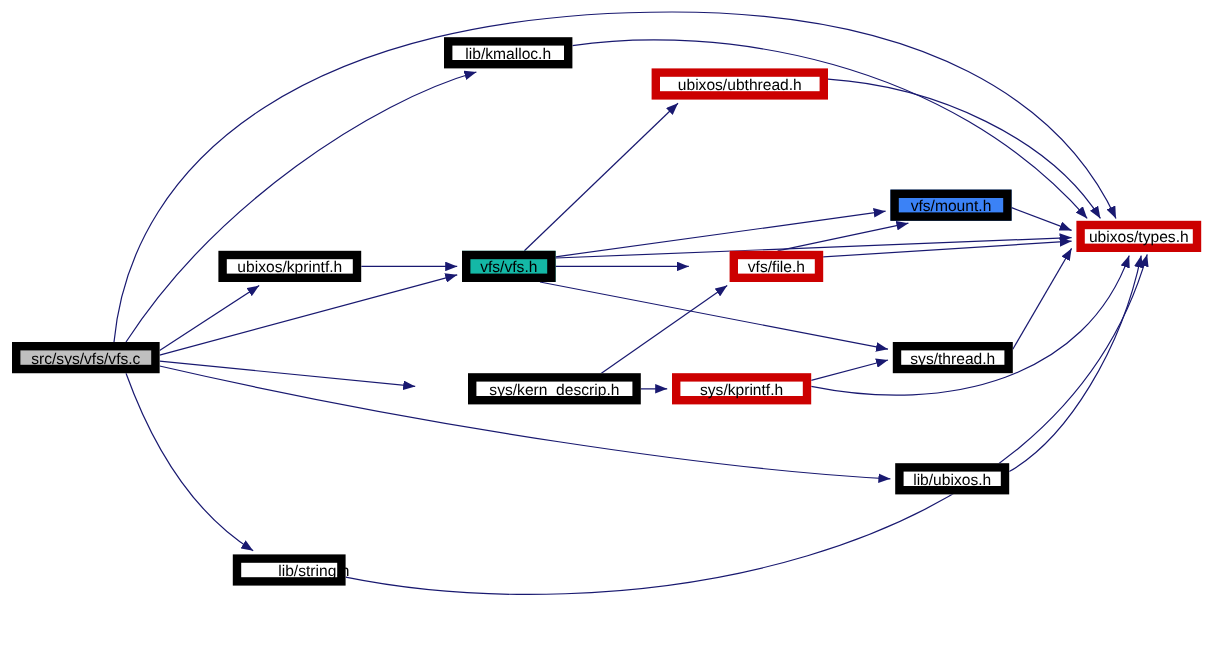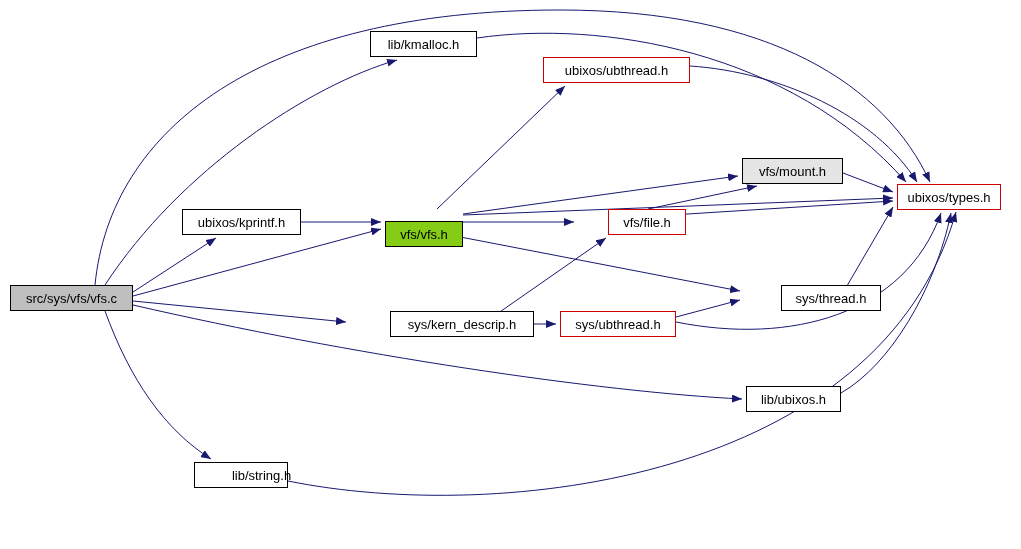--- a/index.html
+++ b/index.html
@@ -9,21 +9,21 @@
     background:#ffffff;
     font-family:"Liberation Sans",sans-serif;
     overflow:hidden;
   }
   .edges-layer{position:absolute;left:0;top:0;width:1021px;height:549px;}
   .edge{fill:none;stroke-width:1;}
   .node{
     position:absolute;
     box-sizing:border-box;
     display:flex;align-items:center;justify-content:center;
-    border:1px solid #be185d;
+    border:7px solid #be185d;
     background:#ffffff;
     color:#000000;
     font-size:13px;
     white-space:nowrap;
     cursor:pointer;
   }
 </style>
 </head>
 <body>
 
@@ -57,24 +57,24 @@
       <path d="M676,322 C790,345 905,315 941,213" class="edge" stroke="#191970" marker-end="url(#arrow)"></path>
       <path d="M843,173 L893,192" class="edge" stroke="#191970" marker-end="url(#arrow)"></path>
       <path d="M844,291 L893,207" class="edge" stroke="#191970" marker-end="url(#arrow)"></path>
       <path d="M841,393 C890,365 935,290 951,213" class="edge" stroke="#191970" marker-end="url(#arrow)"></path>
       <path d="M288,481 C500,524 880,480 956,212" class="edge" stroke="#191970" marker-end="url(#arrow)"></path>
     </svg>
   <div id="nodes">
       <div class="node" style="left: 10px; top: 285px; width: 123px; height: 26px; border-color: rgb(0, 0, 0); background: rgb(191, 191, 191);">src/sys/vfs/vfs.c</div>
       <div class="node" style="left: 370px; top: 31px; width: 107px; height: 26px; border-color: rgb(0, 0, 0); background: rgb(255, 255, 255);">lib/kmalloc.h</div>
       <div class="node" style="left: 543px; top: 57px; width: 147px; height: 26px; border-color: rgb(204, 0, 0); background: rgb(255, 255, 255);">ubixos/ubthread.h</div>
-      <div class="node" style="left: 742px; top: 158px; width: 101px; height: 26px; border-color: rgb(0, 0, 0); background: #e5e5e5;">vfs/mount.h</div>
+      <div class="node" style="left: 742px; top: 158px; width: 101px; height: 26px; border-color: rgb(0, 0, 0); background: #3b82f6;">vfs/mount.h</div>
       <div class="node" style="left: 897px; top: 184px; width: 104px; height: 26px; border-color: rgb(204, 0, 0); background: rgb(255, 255, 255);">ubixos/types.h</div>
       <div class="node" style="left: 182px; top: 209px; width: 119px; height: 26px; border-color: rgb(0, 0, 0); background: rgb(255, 255, 255);">ubixos/kprintf.h</div>
-      <div class="node" style="left: 385px; top: 209px; width: 78px; height: 26px; border-color: rgb(0, 0, 0); background: #84cc16; margin-top: 12px;">vfs/vfs.h</div>
+      <div class="node" style="left: 385px; top: 209px; width: 78px; height: 26px; border-color: rgb(0, 0, 0); background: #14b8a6;">vfs/vfs.h</div>
       <div class="node" style="left: 608px; top: 209px; width: 78px; height: 26px; border-color: rgb(204, 0, 0); background: rgb(255, 255, 255);">vfs/file.h</div>
-      <div class="node" style="left: 744px; top: 285px; width: 100px; height: 26px; border-color: rgb(0, 0, 0); background: rgb(255, 255, 255); margin-left: 37px;">sys/thread.h</div>
+      <div class="node" style="left: 744px; top: 285px; width: 100px; height: 26px; border-color: rgb(0, 0, 0); background: rgb(255, 255, 255);">sys/thread.h</div>
       <div class="node" style="left: 350px; top: 311px; width: 144px; height: 26px; border-color: rgb(0, 0, 0); background: rgb(255, 255, 255); margin-left: 40px;">sys/kern_descrip.h</div>
-      <div class="node" style="left: 560px; top: 311px; width: 116px; height: 26px; border-color: rgb(204, 0, 0); background: rgb(255, 255, 255);">sys/ubthread.h</div>
+      <div class="node" style="left: 560px; top: 311px; width: 116px; height: 26px; border-color: rgb(204, 0, 0); background: rgb(255, 255, 255);">sys/kprintf.h</div>
       <div class="node" style="left: 746px; top: 386px; width: 95px; height: 26px; border-color: rgb(0, 0, 0); background: rgb(255, 255, 255);">lib/ubixos.h</div>
       <div class="node" style="left: 194px; top: 462px; width: 94px; height: 26px; border-color: rgb(0, 0, 0); background: rgb(255, 255, 255); padding-left: 41px;">lib/string.h</div>
     </div>
 </div>
 
 </body></html>

